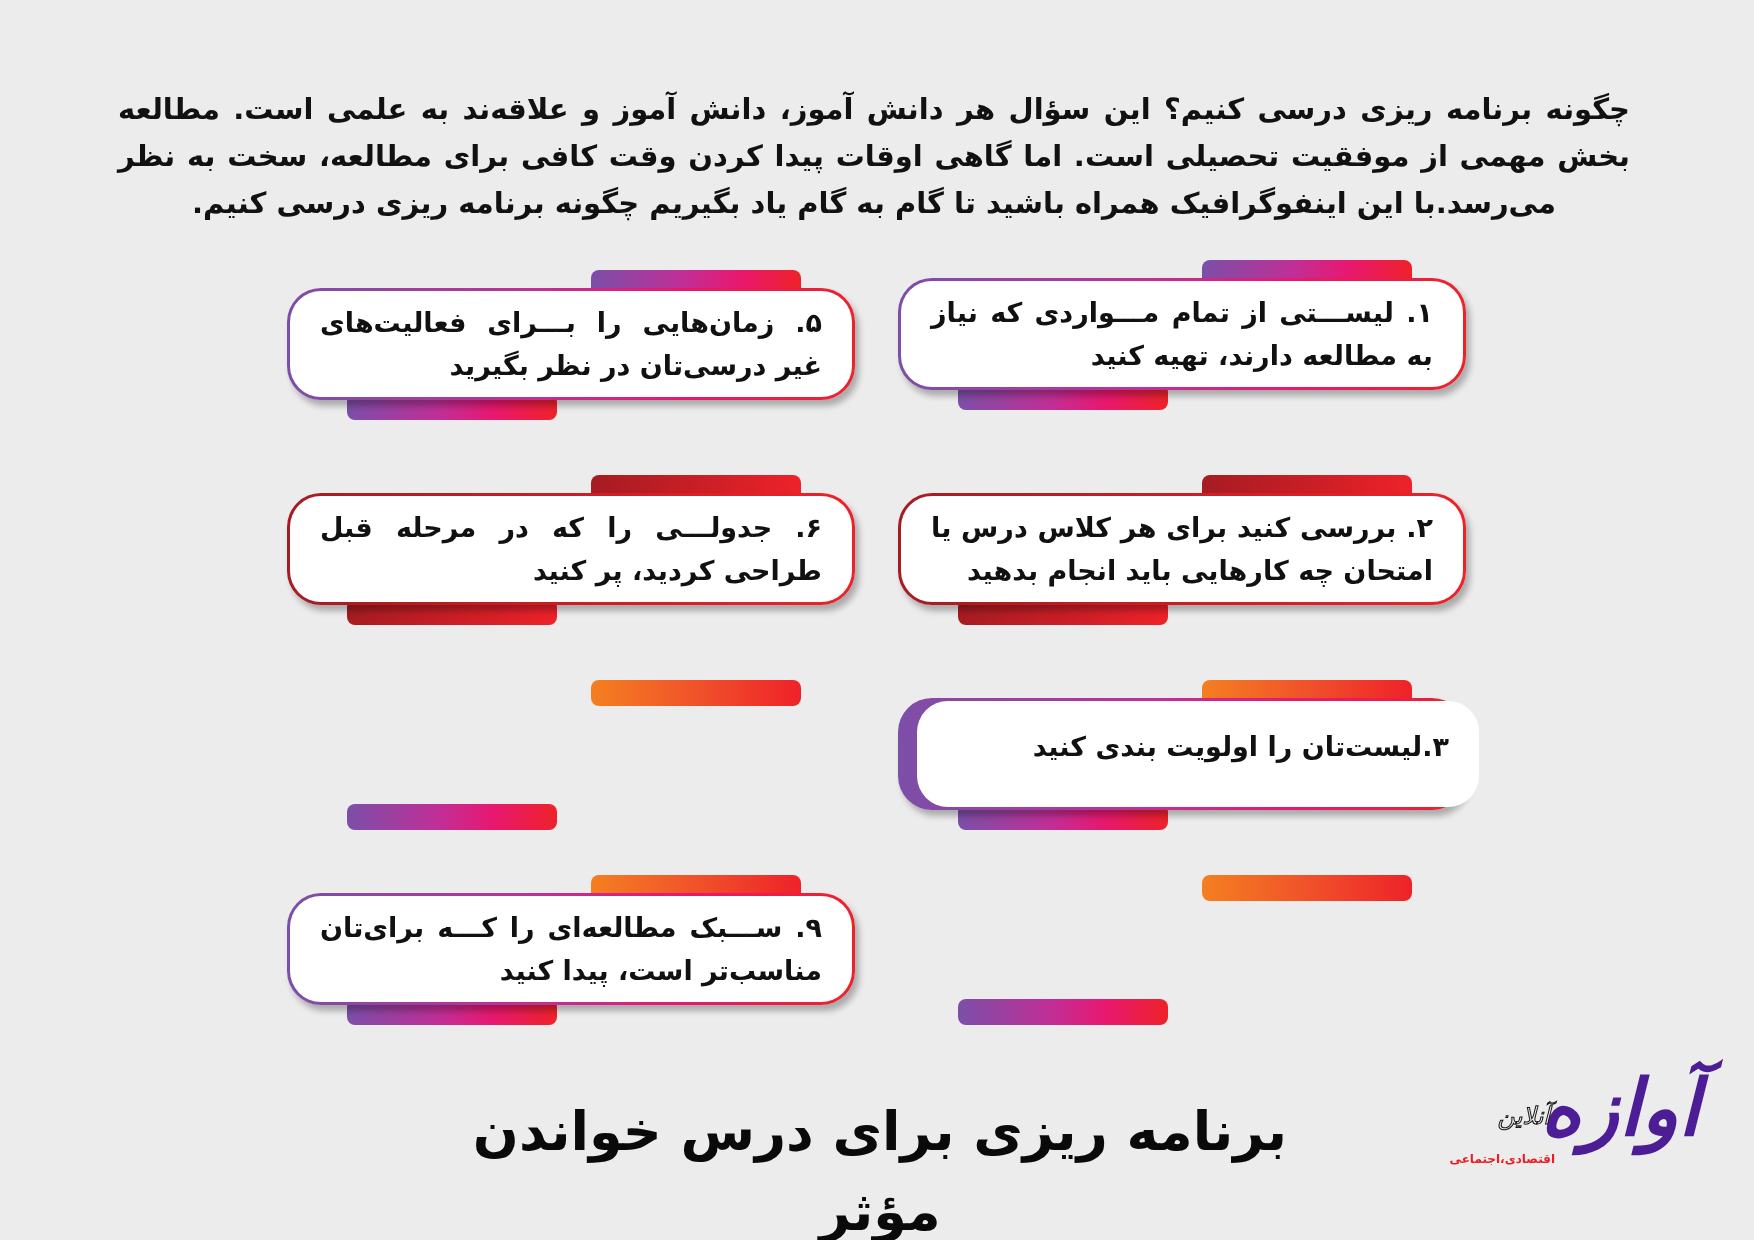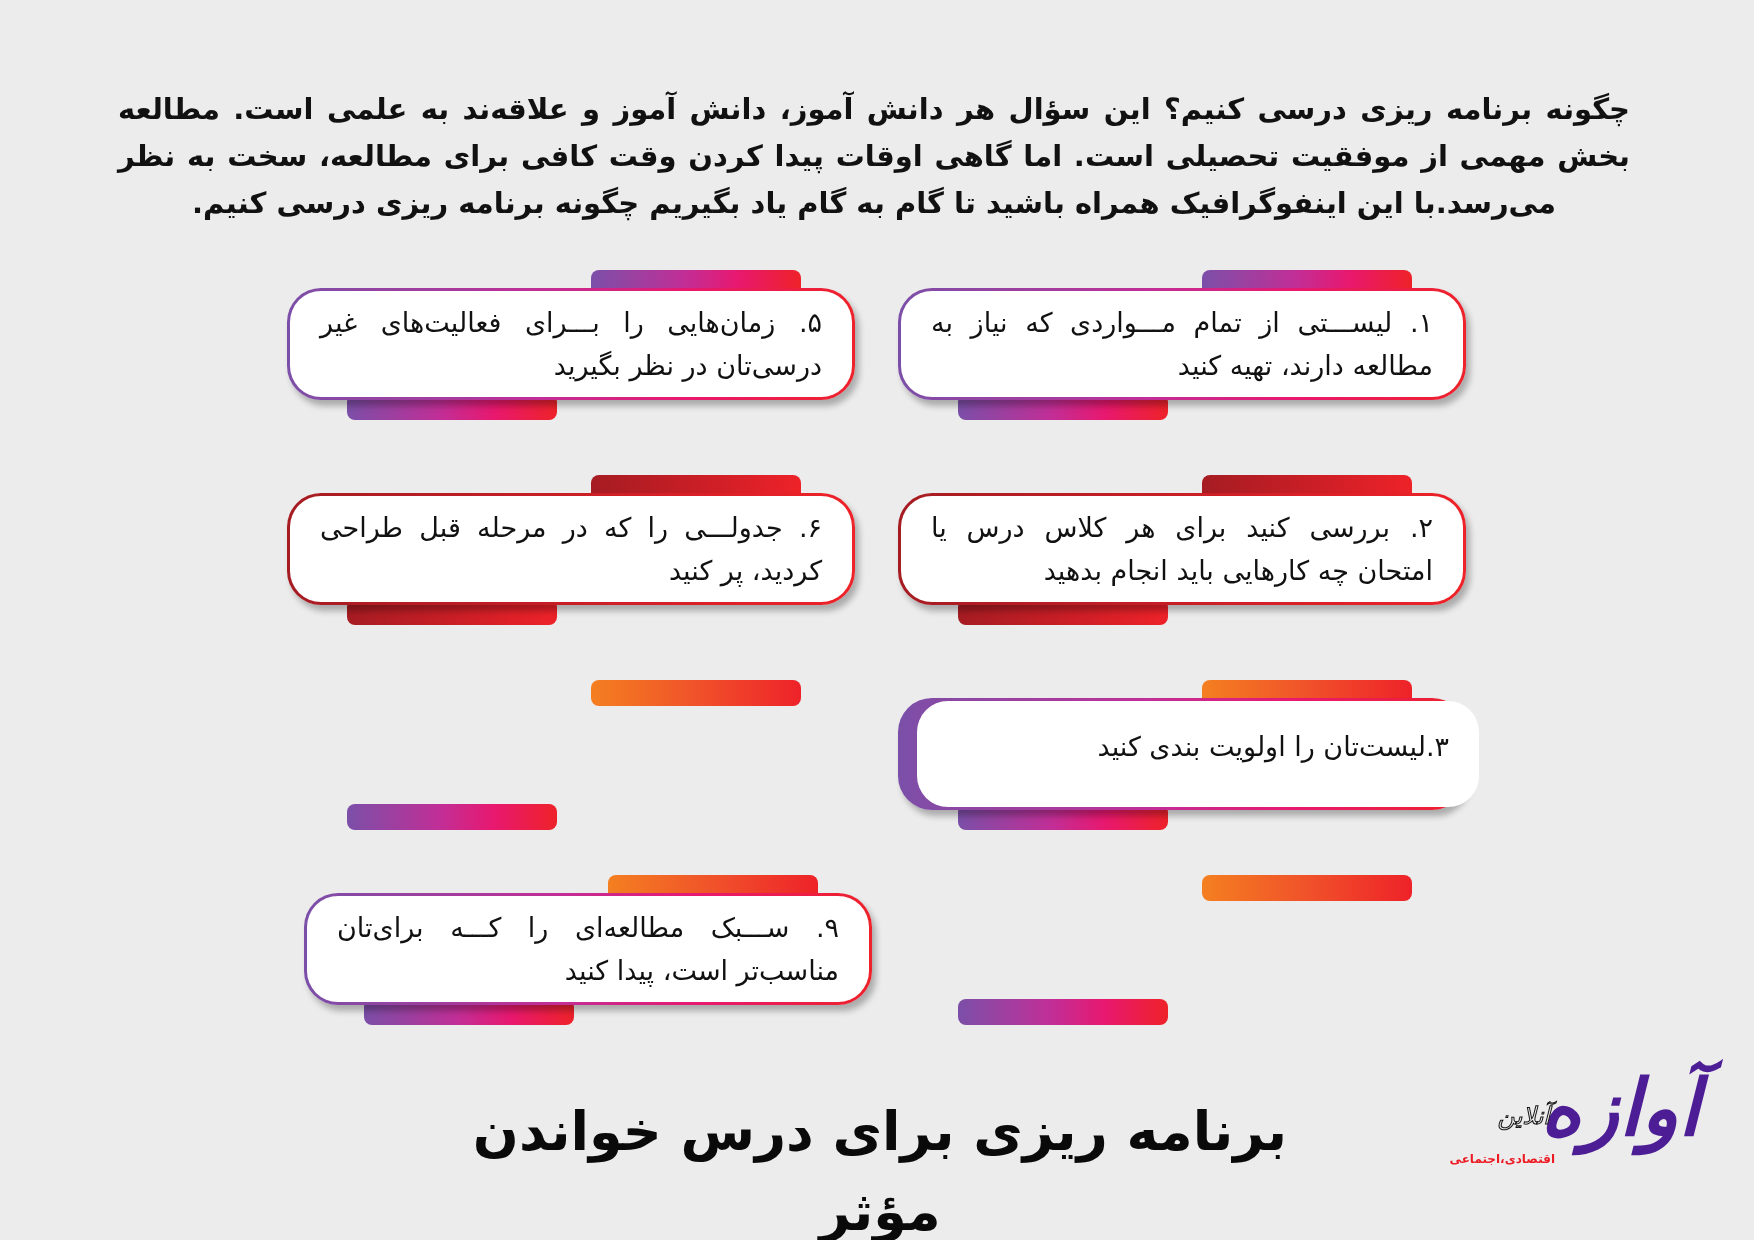--- a/index.html
+++ b/index.html
@@ -47,21 +47,21 @@
     }
     .card-inner {
       width: 100%;
       height: 100%;
       background: #ffffff;
       border-radius: 31px;
       padding: 10px 30px 0 30px;
       direction: rtl;
       text-align: justify;
       text-align-last: right;
-      font-weight: normal;
+      font-weight: bold;
       font-size: 27px;
       line-height: 43px;
       color: #111;
     }
     .g-purple { background: linear-gradient(90deg, #7b4fa8 0%, #c22e96 45%, #e8186f 70%, #ee2229 100%); }
     .g-red { background: linear-gradient(90deg, #a51c22 0%, #c91e26 50%, #ee2229 100%); }
     .g-orange { background: linear-gradient(90deg, #f47f20 0%, #f0522a 50%, #ee2229 100%); }
 
     .title {
       position: absolute;
@@ -115,21 +115,21 @@
       font-weight: bold;
       color: #ed1c24;
       line-height: 22px;
     }
   </style>
 </head>
 <body>
 
 <div class="intro">چگونه برنامه ریزی درسی کنیم؟ این سؤال هر دانش آموز، دانش آموز و علاقه‌ند به علمی است. مطالعه بخش مهمی از موفقیت تحصیلی است. اما گاهی اوقات پیدا کردن وقت کافی برای مطالعه، سخت به نظر می‌رسد.با این اینفوگرافیک همراه باشید تا گام به گام یاد بگیریم چگونه برنامه ریزی درسی کنیم.</div>
 
-<div class="card-wrap" style="left:898px; top:270px;">
+<div class="card-wrap" style="left:898px; top:260px;">
   <div class="tab top g-purple"></div>
   <div class="tab bottom g-purple"></div>
   <div class="card g-purple">
     <div class="card-inner">۱. لیســـتی از تمام مـــواردی که نیاز به مطالعه دارند، تهیه کنید</div>
   </div>
 </div>
 
 <div class="card-wrap" style="left:898px; top:475px;">
   <div class="tab top g-red"></div>
   <div class="tab bottom g-red"></div>
@@ -165,21 +165,21 @@
   <div class="card g-red">
     <div class="card-inner">۶. جدولـــی را که در مرحله قبل طراحی کردید، پر کنید</div>
   </div>
 </div>
 
 <div class="card-wrap" style="left:287px; top:680px;">
   <div class="tab top g-orange"></div>
   <div class="tab bottom g-purple"></div>
 </div>
 
-<div class="card-wrap" style="left:304px; top:875px;">
+<div class="card-wrap" style="left:287px; top:875px;">
   <div class="tab top g-orange"></div>
   <div class="tab bottom g-purple"></div>
   <div class="card g-purple">
     <div class="card-inner">۹. ســـبک مطالعه‌ای را کـــه برای‌تان مناسب‌تر است، پیدا کنید</div>
   </div>
 </div>
 
 <div class="title">برنامه ریزی برای درس خواندن مؤثر</div>
 
 <div class="logo">

